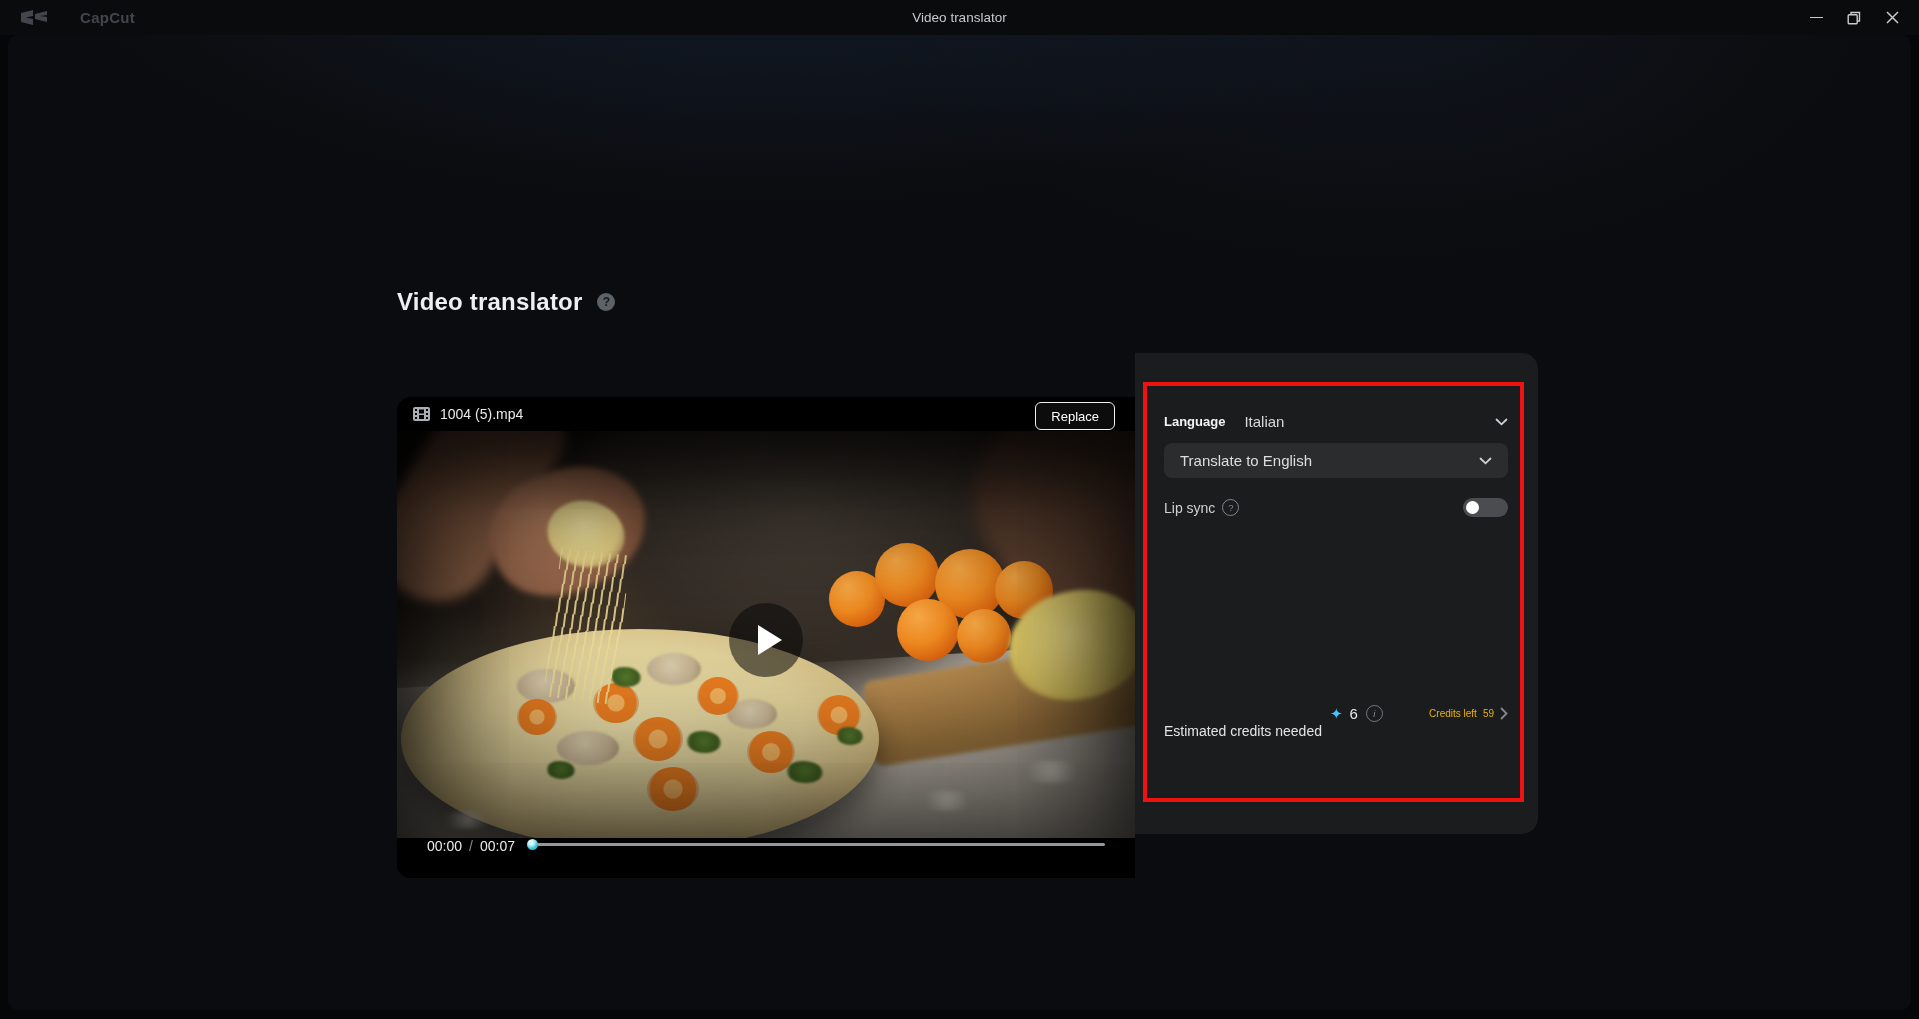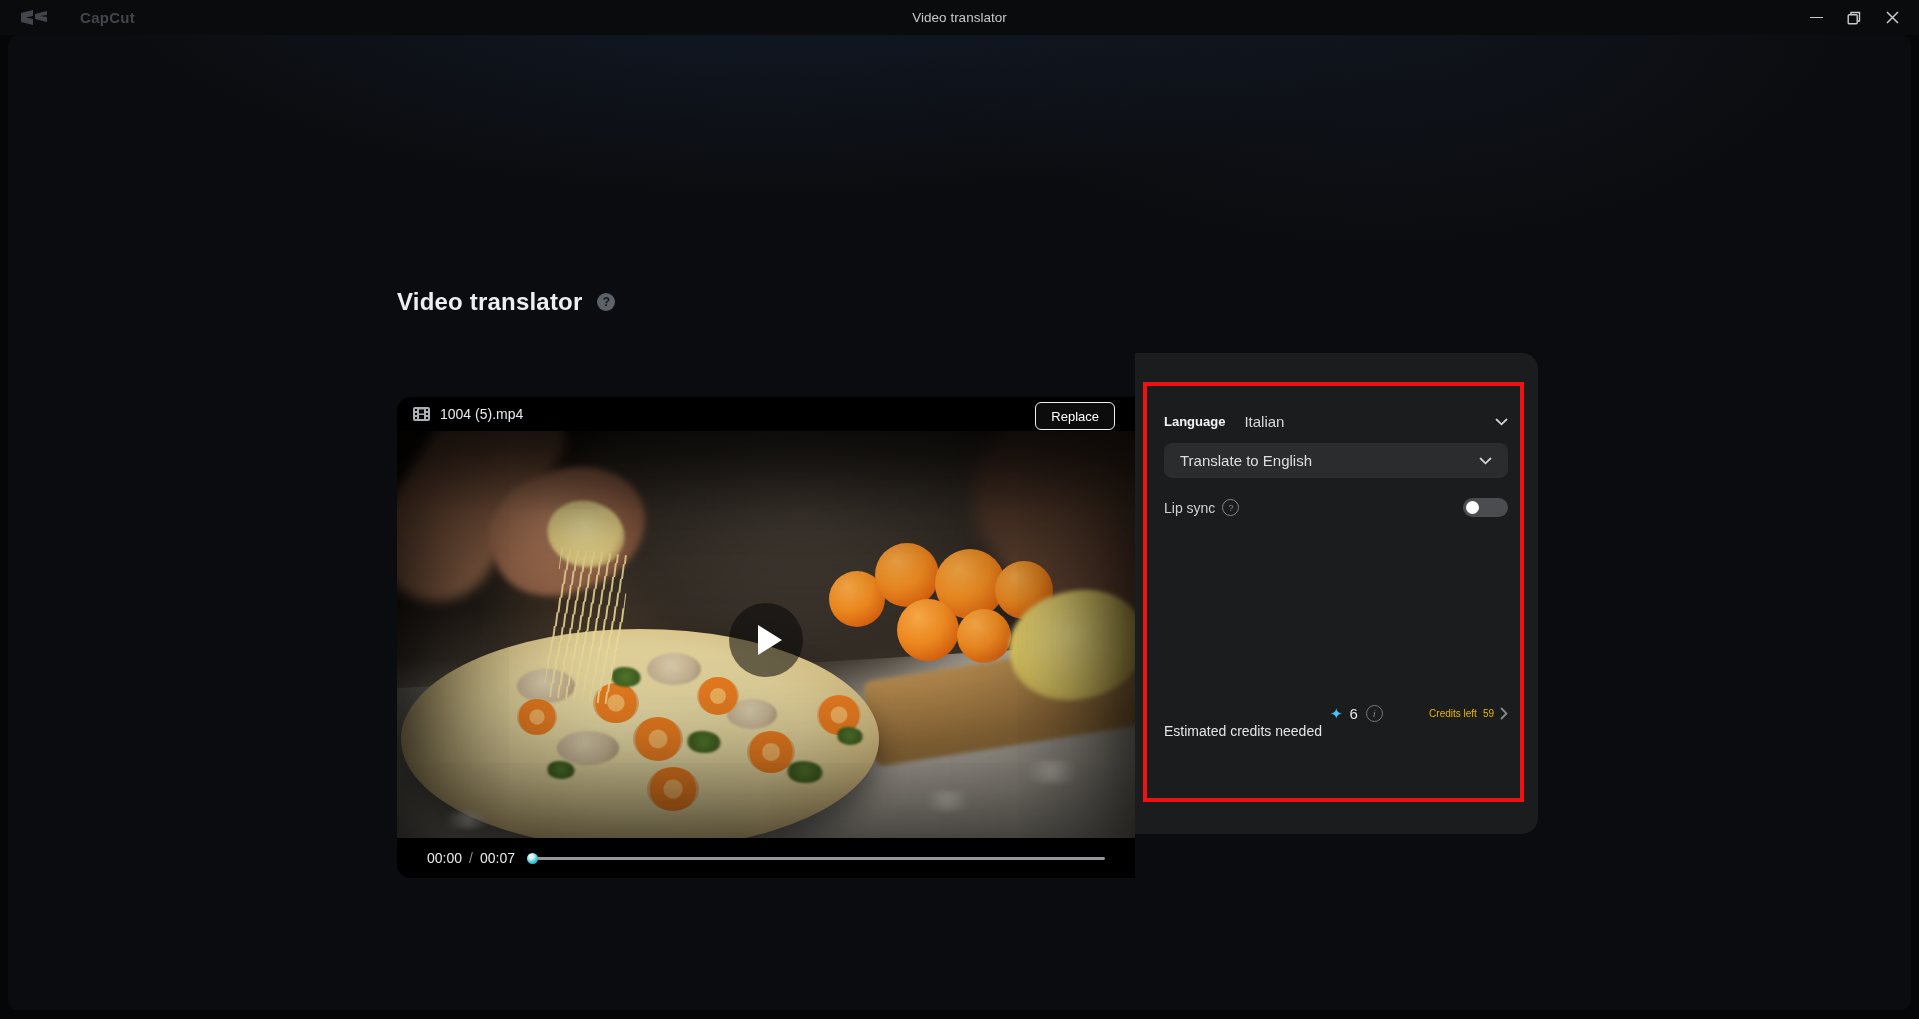--- a/index.html
+++ b/index.html
@@ -69,21 +69,21 @@
   .slice{border-radius:50%;background:radial-gradient(circle, #f2b15e 0 26%, #e87c20 30% 66%, #d9a86b 70% 80%, rgba(0,0,0,0) 82%);filter:blur(.5px);}
   .parsley{border-radius:45% 60% 50% 55%;background:radial-gradient(circle,#547a2c 0%,#3e5c20 70%,rgba(40,60,20,0) 100%);filter:blur(.8px);}
   .mushroom{border-radius:50%;background:radial-gradient(circle at 45% 40%, #d9cbab 0%, #c4b291 60%, #a38f6e 95%);filter:blur(1px);}
   .flour{border-radius:50%;background:radial-gradient(circle,rgba(235,230,220,.8) 0%,rgba(235,230,220,0) 70%);filter:blur(2px);}
   .scene-vignette{position:absolute;inset:0;box-shadow:inset 0 0 140px 45px rgba(0,0,0,.78), inset 0 40px 70px rgba(0,0,0,.55);}
   .play-overlay{position:absolute;left:332px;top:172px;width:74px;height:74px;border-radius:50%;
     background:rgba(8,8,8,.55);display:flex;align-items:center;justify-content:center;cursor:pointer;}
   .play-tri{width:0;height:0;border-left:24px solid #fff;border-top:15px solid transparent;border-bottom:15px solid transparent;margin-left:7px;}
 
   .pfooter{position:absolute;left:0;bottom:0;width:100%;height:40px;background:#000;
-    display:flex;align-items:center;padding:0 30px;box-sizing:border-box;}
+    display:flex;align-items:flex-start;padding:0 30px;box-sizing:border-box;}
   .time{font-size:14px;color:#ebebeb;}
   .time-sep{font-size:14px;color:#8a8a8a;margin:0 7px;}
   .track-wrap{flex:1;display:flex;align-items:center;margin-left:12px;position:relative;height:12px;}
   .playhead{width:11px;height:11px;border-radius:50%;z-index:2;
     background:radial-gradient(circle at 38% 32%, #d9f7fb 0 22%, #38c4da 60%, #1aa7c2 100%);cursor:pointer;}
   .track{flex:1;height:3px;background:#94979b;border-radius:2px;margin-left:-2px;cursor:pointer;}
 
   
   .card-settings{position:absolute;left:1127px;top:318px;width:403px;height:481px;
     background:#1b1c1e;border-radius:0 16px 16px 0;}

